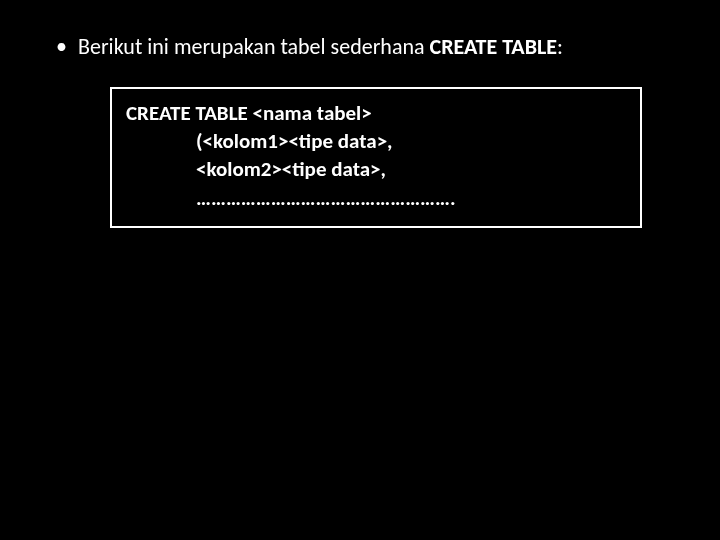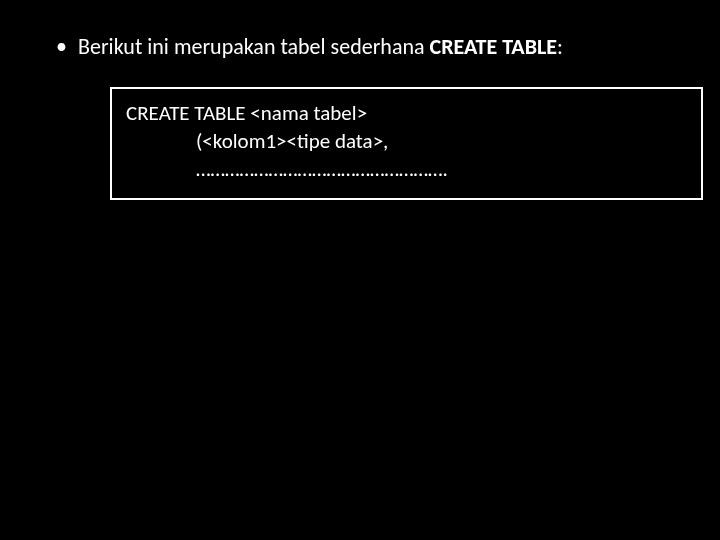--- a/index.html
+++ b/index.html
@@ -41,25 +41,26 @@
     position: absolute;
     left: 6px;
     top: 0;
     font-size: 22px;
     line-height: 1.75;
   }
   .bold { font-weight: 700; }
   .codebox {
     border: 2px solid #fff;
     margin: 18px 0 0 60px;
-    width: 593px;
+    width: 532px;
     padding: 10px 14px 14px 14px;
     box-sizing: border-box;
     font-size: 21px;
     line-height: 1.35;
+    font-weight: bold;
   }
   .code-indent {
     padding-left: 70px;
     display: block;
   }
 </style>
 </head>
 <body>
 
 <div class="slide">
@@ -67,16 +68,17 @@
 
   <ul class="bullets">
     <li>
       <span>Berikut ini merupakan tabel sederhana </span><span class="bold">CREATE TABLE</span><span>:</span>
     </li>
   </ul>
 
   <div class="codebox">
     <div>CREATE TABLE &lt;nama tabel&gt;</div>
     <span class="code-indent">(&lt;kolom1&gt;&lt;tipe data&gt;,</span>
+    <span class="code-indent">&lt;kolom2&gt;&lt;tipe data&gt;,</span>
     <span class="code-indent">…………………………………………….</span>
   </div>
 
 </div>
 
 </body></html>

